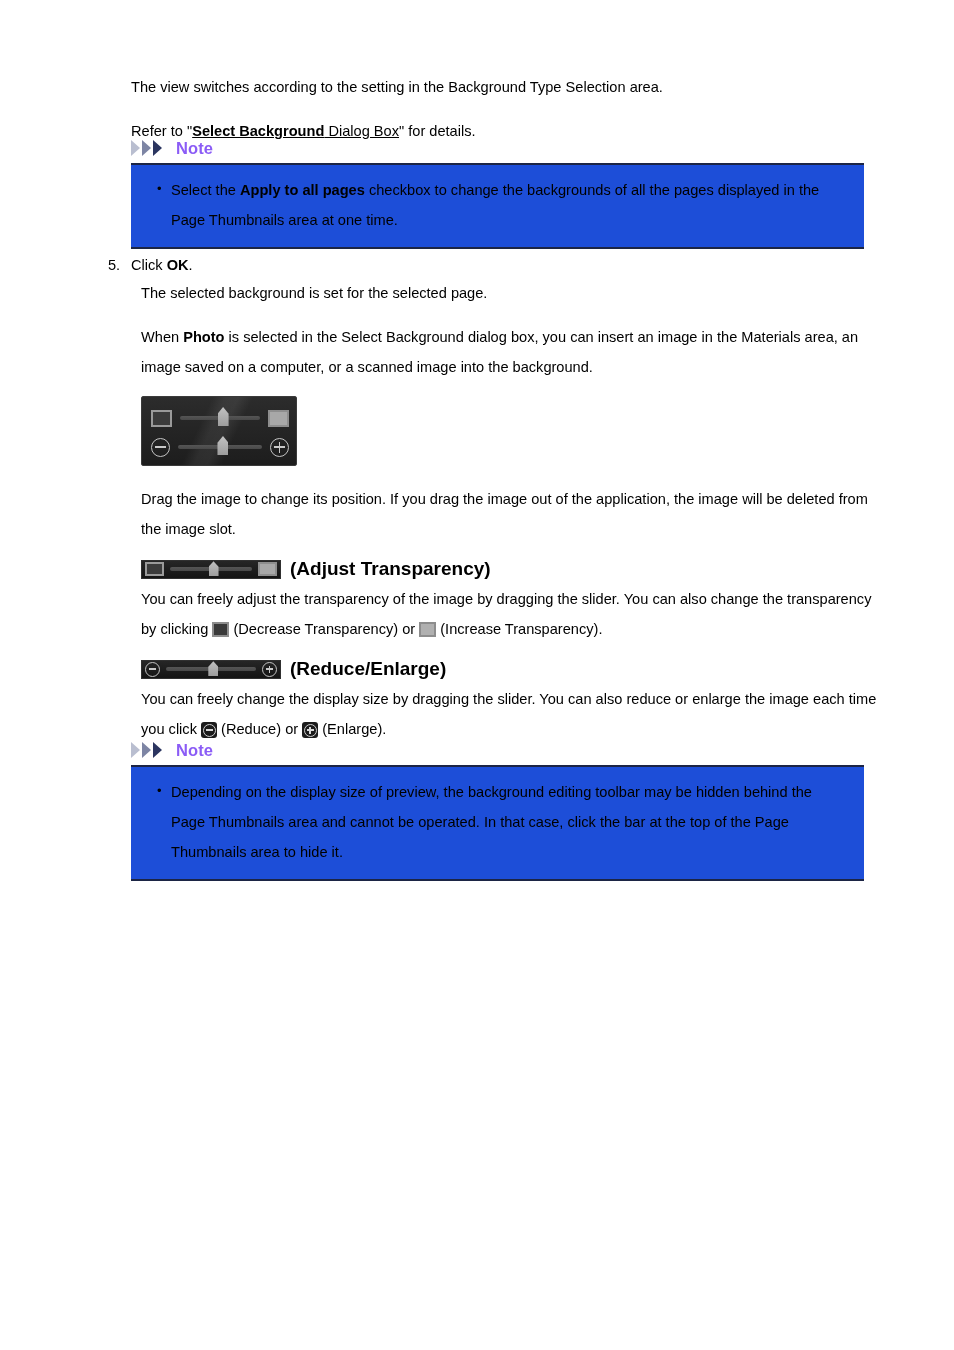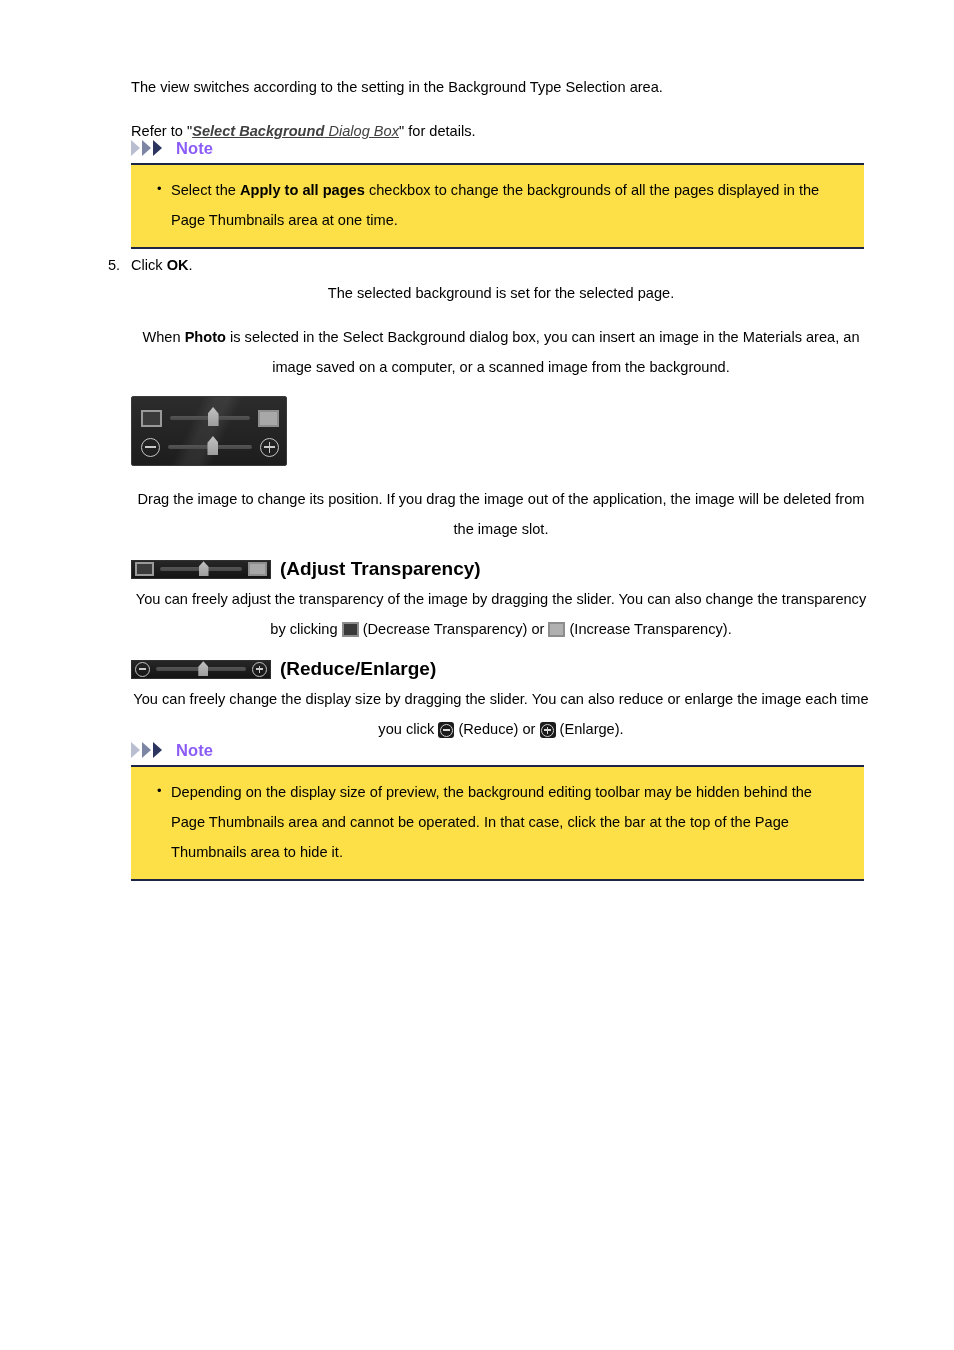--- a/index.html
+++ b/index.html
@@ -27,24 +27,23 @@
 
   
   .body-text {
     font-size: 14.6px;
     line-height: 30px;
     color: #000;
   }
   b, .bold { font-weight: bold; }
 
   a.doclink {
-    color: #404040;
+    color: #000000;
     text-decoration: underline;
     cursor: pointer;
-    font-style: italic;
   }
   a.doclink .lk-strong { font-weight: bold; }
 
   
   .intro {
     position: absolute;
     left: 131px;
     top: 66px;
     width: 740px;
   }
@@ -78,21 +77,21 @@
   .chev span:nth-child(2) { left: 11px; border-left-color: #7d85a4; }
   .chev span:nth-child(3) { left: 22px; border-left-color: #2b3560; }
 
   .note-title {
     font-size: 16.5px;
     font-weight: bold;
     color: #8b5cf6;
     letter-spacing: 0.1px;
   }
   .note-body {
-    background: #fde047;
+    background: #1d4ed8;
     border-top: 2.5px solid #1c2545;
     border-bottom: 2.5px solid #1c2545;
     padding: 10px 0 12px 0;
   }
   .note-body ul {
     margin: 0;
     padding: 0 22px 0 40px;
     list-style: none;
   }
   .note-body li {
@@ -115,23 +114,22 @@
     top: 246px;
     width: 770px;
   }
   .step-head {
     display: flex;
     font-size: 14.6px;
     line-height: 26px;
   }
   .step-num { width: 23px; flex: none; }
   .step-sub {
-    margin-left: 23px;
+    margin-left: 33px;
     width: 740px;
-    text-align: center;
   }
   .step-sub p {
     margin: 0 0 14px 0;
     font-size: 14.6px;
     line-height: 30px;
   }
   .step-sub p.tight { margin-bottom: 12px; }
 
   
   .bg-toolbar {
@@ -376,21 +374,21 @@
 
   <div class="step">
     <div class="step-head">
       <span class="step-num">5.</span>
       <span><span>Click </span><b>OK</b><span>.</span></span>
     </div>
 
     <div class="step-sub">
       <p>The selected background is set for the selected page.</p>
 
-      <p><span>When </span><b>Photo</b><span> is selected in the Select Background dialog box, you can insert an image in the Materials area, an image saved on a computer, or a scanned image from the background.</span></p>
+      <p><span>When </span><b>Photo</b><span> is selected in the Select Background dialog box, you can insert an image in the Materials area, an image saved on a computer, or a scanned image into the background.</span></p>
 
 
       <div class="bg-toolbar">
         <div class="row r1">
           <span class="sq dark"></span>
           <span class="track">
               <span class="knob"></span>
             </span>
           <span class="sq light"></span>
         </div>

